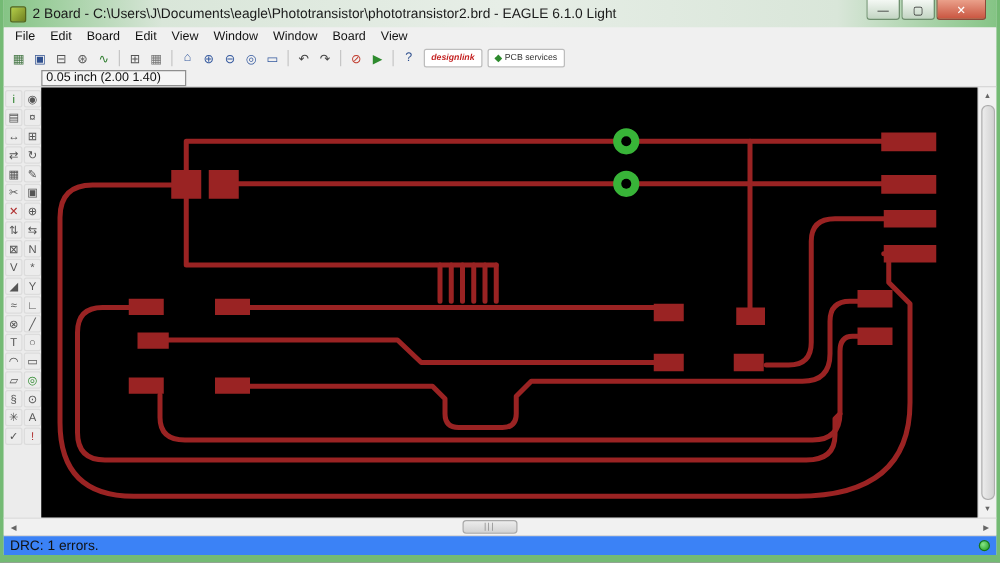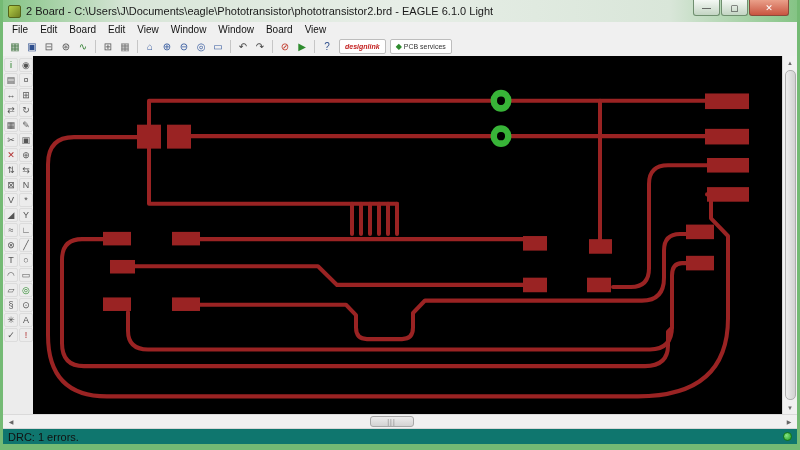--- a/index.html
+++ b/index.html
@@ -53,21 +53,21 @@
   .vs-thumb { flex:1; width:11px; margin:1px 0; background:linear-gradient(90deg,#ececec,#d2d2d2); border:1px solid #aeaeae; border-radius:5px; }
 
   
   .hscroll { height:14px; flex:0 0 14px; background:#f1f1f1; border-top:1px solid #dadada; display:flex; align-items:center; }
   .hs-arrow { width:16px; text-align:center; font-size:6px; color:#666; }
   .hs-track { flex:1; position:relative; height:100%; }
   .hs-thumb { position:absolute; left:46%; width:44px; top:1px; bottom:1px; border:1px solid #a8a8a8; border-radius:3px;
     background:linear-gradient(#ececec,#d3d3d3); display:flex; align-items:center; justify-content:center;
     font-size:7px; color:#888; letter-spacing:1px; }
 
-  .statusbar { height:16px; flex:0 0 16px; background:#0f766e; border-top:1px solid #d8d8d8;
+  .statusbar { height:16px; flex:0 0 16px; background:#3b82f6; border-top:1px solid #d8d8d8;
     display:flex; align-items:center; padding:0 5px; font-size:11px; color:#111; }
   .status-dot { margin-left:auto; width:9px; height:9px; border-radius:50%;
     background:radial-gradient(circle at 35% 35%, #86e586, #1f9c1f); border:1px solid #157715; }
 </style>
 </head>
 <body>
 
 <div class="window">
 
   <div class="titlebar">
@@ -119,20 +119,23 @@
       </span>
     <span class="tb-btn">
       <span class="red-logo">designlink</span>
     </span>
     <span class="tb-btn">
       <span class="logo-dot">◆</span>
       <span class="logo-txt">PCB services</span>
     </span>
   </div>
 
+  <div class="coordbar">
+    <div class="coord-box">0.05 inch (2.00 1.40)</div>
+  </div>
 
   <div class="main">
     <div class="palette">
         <span class="pal-btn" style="color: rgb(29, 122, 29);">i</span>
         <span class="pal-btn" style="color: rgb(85, 85, 85);">◉</span>
         <span class="pal-btn" style="color: rgb(85, 85, 85);">▤</span>
         <span class="pal-btn" style="color: rgb(85, 85, 85);">¤</span>
         <span class="pal-btn" style="color: rgb(85, 85, 85);">↔</span>
         <span class="pal-btn" style="color: rgb(85, 85, 85);">⊞</span>
         <span class="pal-btn" style="color: rgb(85, 85, 85);">⇄</span>

